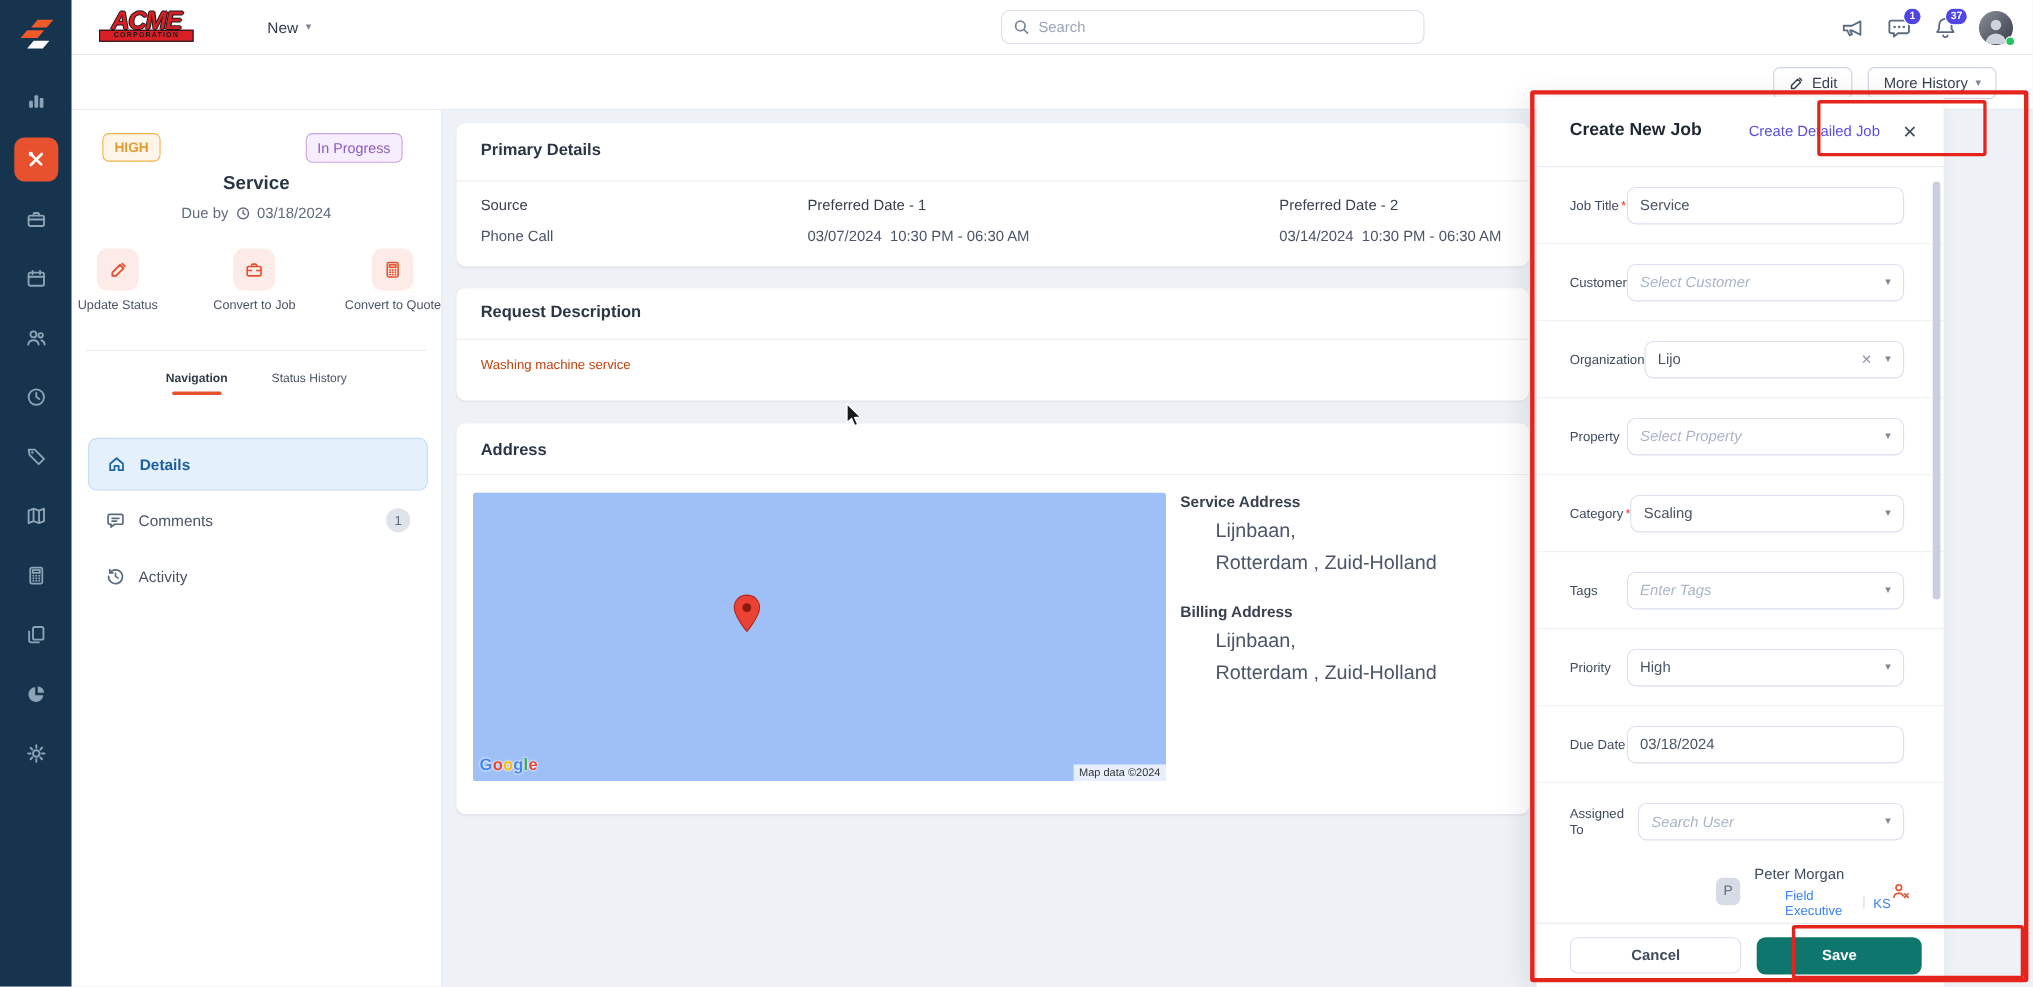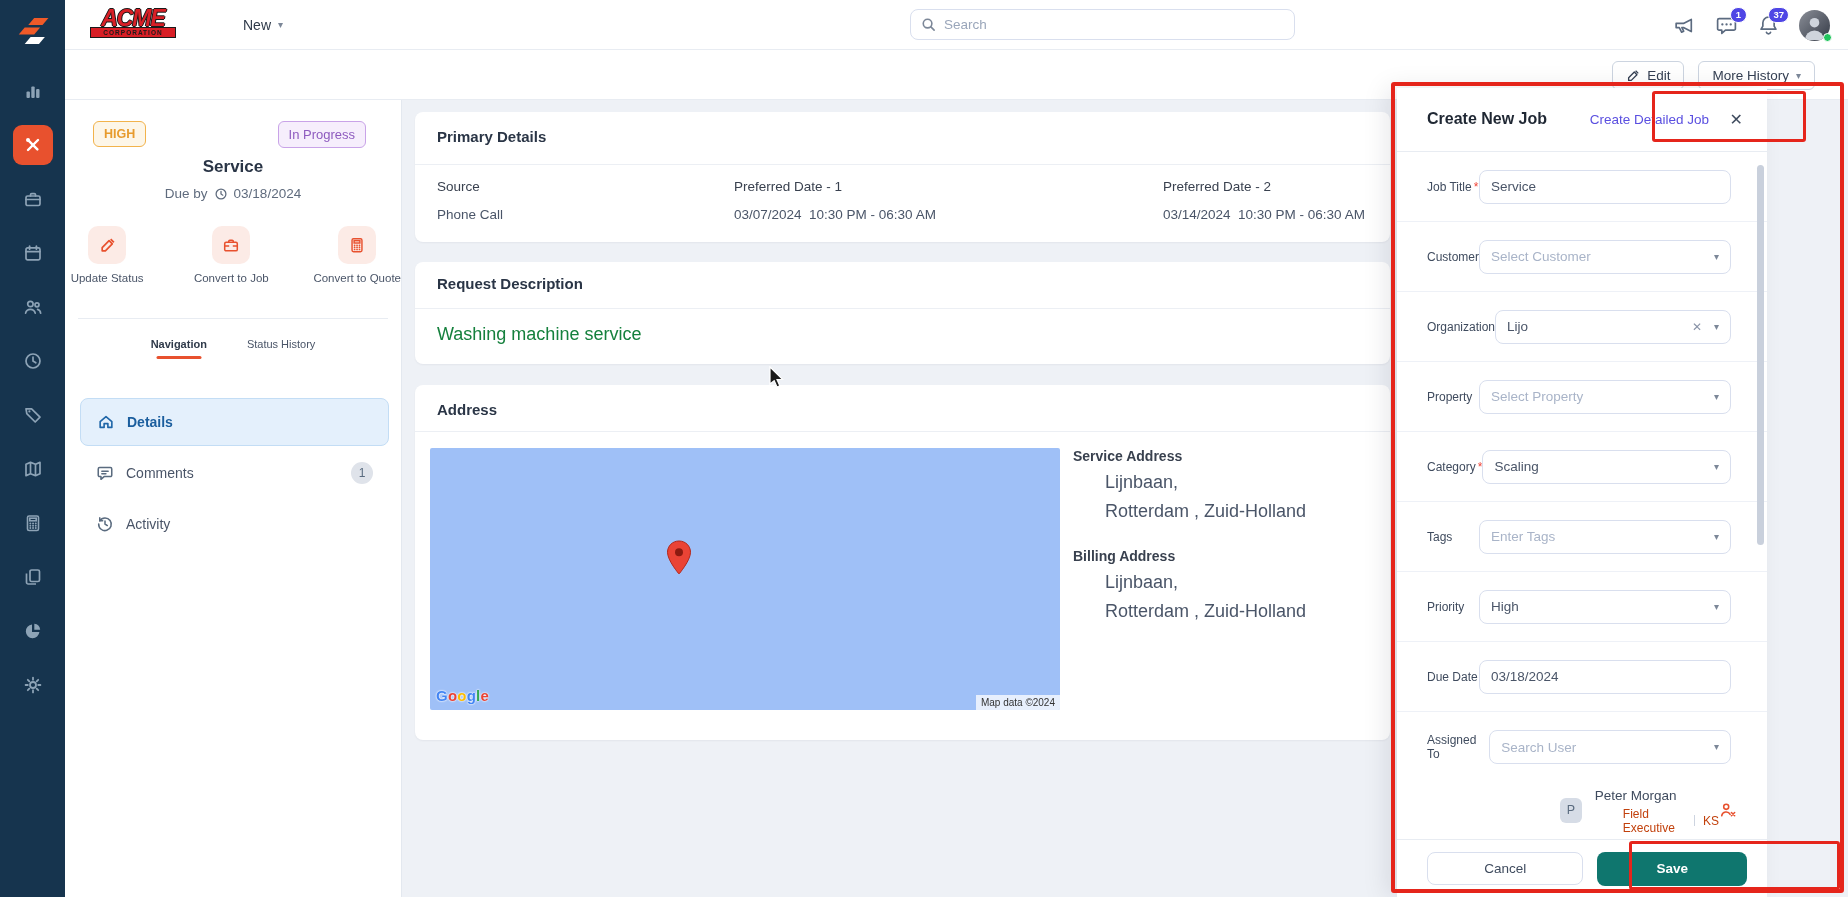--- a/index.html
+++ b/index.html
@@ -63,21 +63,21 @@
   .card { position:absolute; background:#fff; border-radius:8px; box-shadow:0 1px 2px rgba(16,24,40,.05); }
   .card-title { position:absolute; left:22px; top:16px; font-size:15px; font-weight:bold; color:#2a3546; }
   .card-div { position:absolute; left:0; right:0; border-top:1px solid #eceff4; }
   .pd-col { position:absolute; top:67px; }
   .pd-label { font-size:13.5px; color:#39414f; }
   .pd-value { font-size:13.5px; color:#4a5568; margin-top:13px; white-space:pre; }
   #card-primary { left:415px; top:112px; width:975px; height:130px; }
   #card-desc { left:415px; top:262px; width:975px; height:102px; }
   #card-desc .card-title { top:13px; }
   #card-address { left:415px; top:385px; width:975px; height:355px; }
-  .desc-value { position:absolute; left:22px; top:67px; font-size:18px; color:#15803d; }
+  .desc-value { position:absolute; left:22px; top:67px; font-size:12px; color:#c2410c; }
 
   .map { position:absolute; left:15px; top:63px; width:630px; height:262px; background:#9fc0f7; border-radius:2px; overflow:hidden; cursor:grab; }
   .map-pin { position:absolute; left:236px; top:92px; }
   .gmap-logo { position:absolute; left:6px; bottom:6px; font-size:15px; font-weight:bold; letter-spacing:.2px; text-shadow:0 0 2px #fff,0 0 2px #fff; }
   .gmap-attr { position:absolute; right:0; bottom:0; background:rgba(255,255,255,.75); font-size:10px; color:#333; padding:2px 5px; }
   .addr-col { position:absolute; left:658px; top:63px; }
   .addr-label { font-size:14px; font-weight:bold; color:#39414f; }
   .addr-line { font-size:18px; color:#4a5568; margin-top:8px;margin-left:32px; }
   .addr-gap { height:26px; }
 
@@ -86,34 +86,34 @@
   .panel-head { position:absolute; left:0; top:0; right:0; height:64px; border-bottom:1px solid #e8ecf2; }
   .panel-title { position:absolute; left:30px; top:22px; font-size:16px; font-weight:bold; color:#1f2733; }
   .panel-link { position:absolute; right:58px; top:24px; font-size:13.5px; color:#5a4fe0; cursor:pointer; }
   .panel-close { position:absolute; right:24px; top:22px; font-size:16px; color:#3f4b5e; cursor:pointer; }
   .panel-body { position:absolute; left:0; top:64px; right:0; }
   .f-row { height:70px; display:flex; align-items:center; padding:0 36px 0 30px; border-bottom:1px solid #eef1f7; }
   .f-row.noline { border-bottom:none; }
   .f-label { font-size:12px; color:#3f4b5e; }
   .req-star { color:#f04438; margin-left:2px; }
   .ctl { margin-left:auto; width:252px; height:34px; border:1px solid #d9dfee; border-radius:8px; display:flex; align-items:center; padding:0 11px; font-size:13.5px; color:#4a5568; background:#fff; cursor:pointer; }
-  .ctl .ph { color:#a9b4c8; }
+  .ctl .ph { color:#a9b4c8;font-style:italic; }
   .ctl .caret { margin-left:auto; }
   .ctl .clear { margin-left:auto; color:#8a94a8; font-size:12px; }
   .ctl .clear + .caret { margin-left:12px; }
   input.ctl { cursor:text; font-family:inherit; outline:none; }
   .chip-row { height:56px; display:flex; align-items:center; padding:0 30px 0 163px; }
   .chip-avatar { width:25px; height:25px; border-radius:6px; background:#d6dce6; color:#5a6b7f; font-size:12.5px; display:flex; align-items:center; justify-content:center; }
   .chip-info { margin-left:13px; }
   .chip-name { font-size:13.5px; color:#3f4b5e; }
-  .chip-sub { display:flex; align-items:center; gap:8px; margin-top:3px; font-size:12px; color:#c2410c;margin-left:28px; }
+  .chip-sub { display:flex; align-items:center; gap:8px; margin-top:3px; font-size:12px; color:#3b82f6;margin-left:28px; }
   .chip-sep { width:1px; height:11px; background:#cdd4e0; }
   .chip-remove { margin-left:auto; color:#e8512e; cursor:pointer; }
   .panel-foot { position:absolute; left:0; bottom:0; right:0; height:58px; border-top:1px solid #e8ecf2; display:flex; align-items:center; padding:0 20px 0 30px; gap:14px; background:#fff; }
-  .btn-cancel { width:198px; height:33px; border:1px solid #d9dfee; border-radius:8px; background:#fff; color:#3f4b5e; font-size:13.5px; display:flex; align-items:center; justify-content:center; cursor:pointer; }
+  .btn-cancel { width:198px; height:33px; border:1px solid #d9dfee; border-radius:8px; background:#fff; color:#3f4b5e; font-size:13.5px; display:flex; align-items:center; justify-content:center; cursor:pointer;font-weight:bold; }
   .btn-save { width:190px; height:34px; border:none; border-radius:8px; background:#0f766e; color:#fff; font-size:13.5px; font-weight:bold; display:flex; align-items:center; justify-content:center; cursor:pointer; }
   .panel-scroll { position:absolute; right:3px; top:77px; width:7px; height:380px; background:#c9d0dc; border-radius:4px; cursor:pointer; }
 
   
   .anno { position:absolute; border:4px solid #e5251b; border-radius:3px; pointer-events:none; z-index:40; }
   #anno-panel { left:1391px; top:82px; width:453px; height:811px; }
   #anno-link { left:1652px; top:91px; width:154px; height:51px; border-width:3px; }
   #anno-save { left:1629px; top:841px; width:211px; height:49px; border-width:3px; }
 
   .cursor { position:absolute; left:768px; top:366px; z-index:50; pointer-events:none; }

